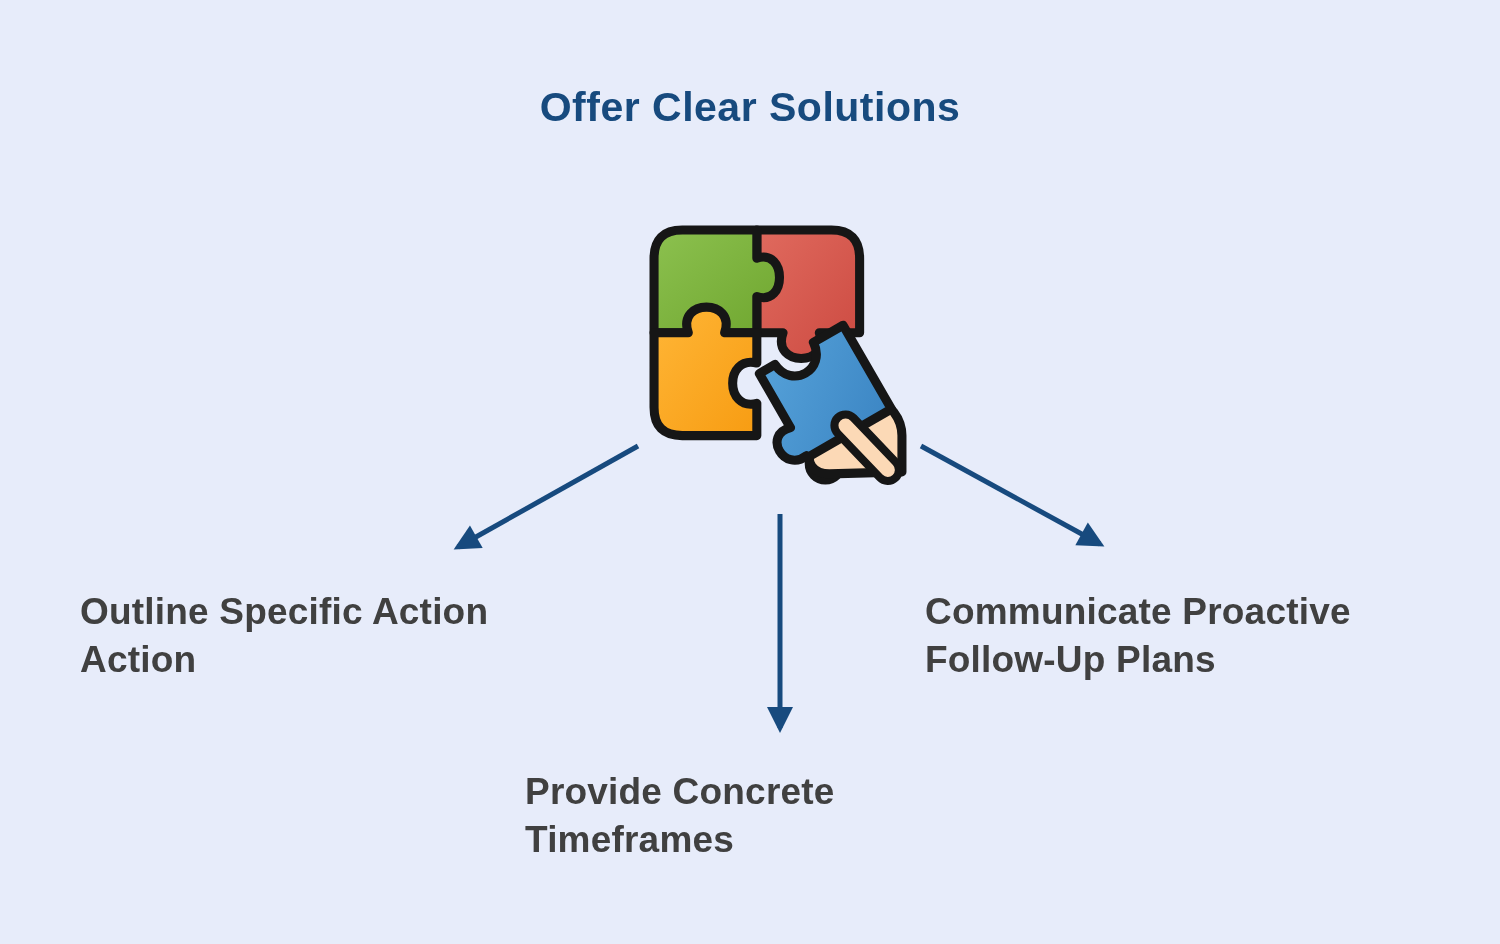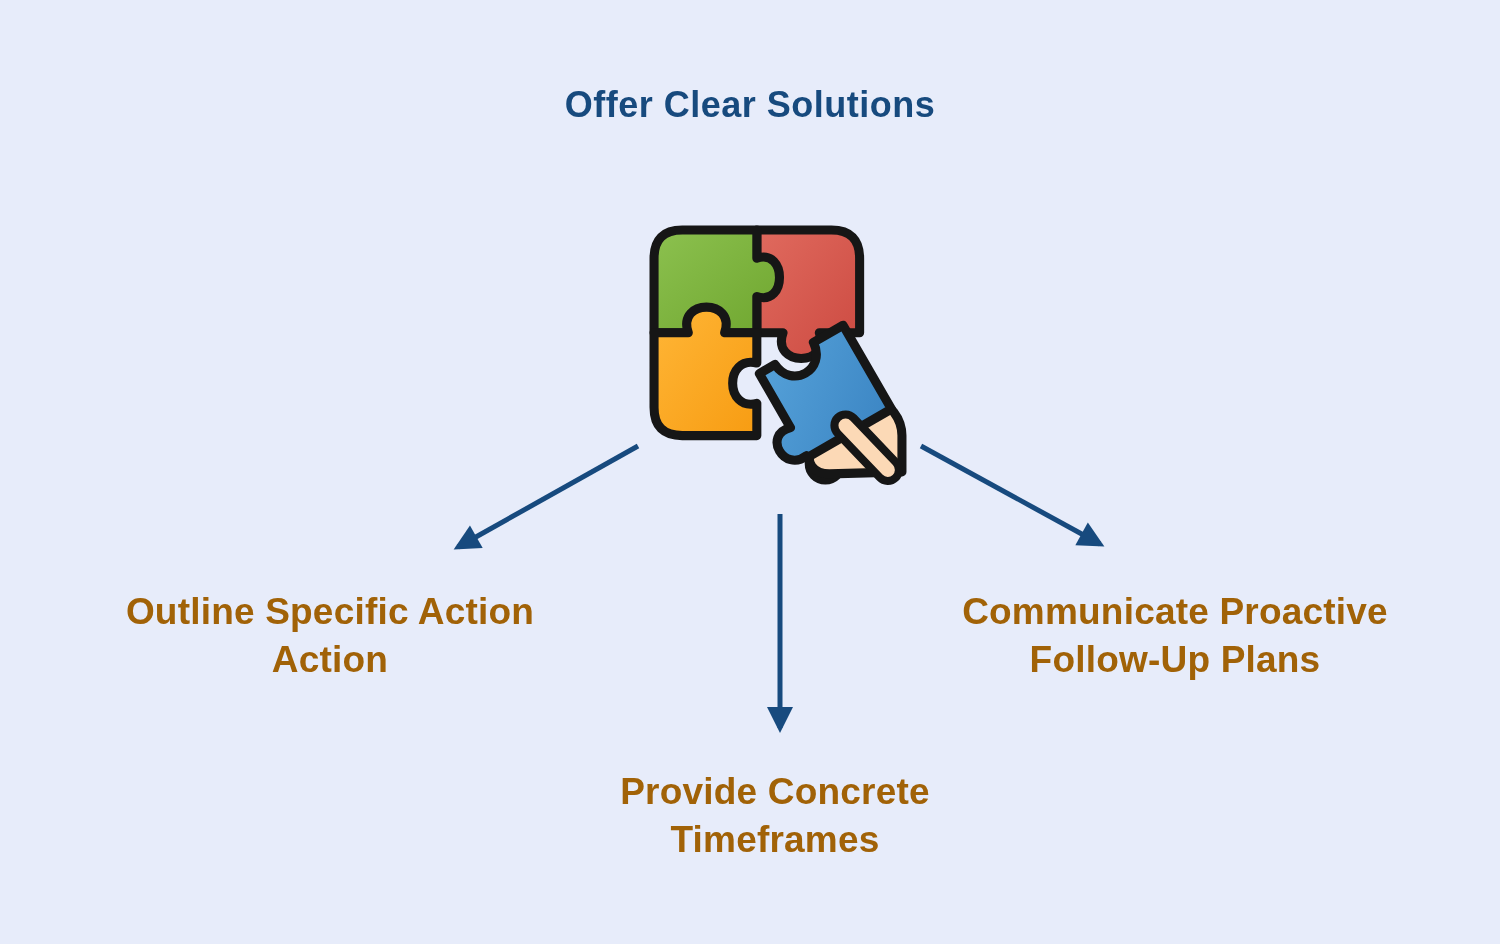--- a/index.html
+++ b/index.html
@@ -1,28 +1,28 @@
 <!DOCTYPE html>
 <html><head>
 <meta charset="utf-8">
 <style>
   html,body{margin:0;padding:0;}
   body{font-family:"Liberation Sans","DejaVu Sans",sans-serif;background:#e7ecfa;}
   .stage{position:relative;width:1500px;height:944px;background:#e7ecfa;overflow:hidden;}
   .diagram-title{
     position:absolute;top:84px;left:0;width:1500px;text-align:center;
-    font-size:36px;font-weight:700;color:#174a7e;letter-spacing:.5px;
+    font-size:41px;font-weight:700;color:#174a7e;letter-spacing:.5px;
   }
   .icon-wrap{position:absolute;left:648px;top:224px;width:262px;height:262px;}
   .arrows-svg{position:absolute;left:0;top:0;width:1500px;height:944px;pointer-events:none;}
   .arrow-line{stroke:#174a7e;stroke-width:5;fill:none;}
   .arrow-head{fill:#174a7e;}
   .branch-label{
-    position:absolute;width:500px;text-align:center;
-    font-size:37px;line-height:48px;font-weight:600;color:#a16207;letter-spacing:.2px;
+    position:absolute;width:500px;text-align:left;
+    font-size:37px;line-height:48px;font-weight:600;color:#404040;letter-spacing:.2px;
   }
   .branch-left{left:80px;top:588px;}
   .branch-right{left:925px;top:588px;}
   .branch-bottom{left:525px;top:768px;}
   .outline{stroke:#161616;stroke-width:9;stroke-linejoin:round;stroke-linecap:round;}
 </style>
 </head>
 <body>
 
 <div class="stage">

